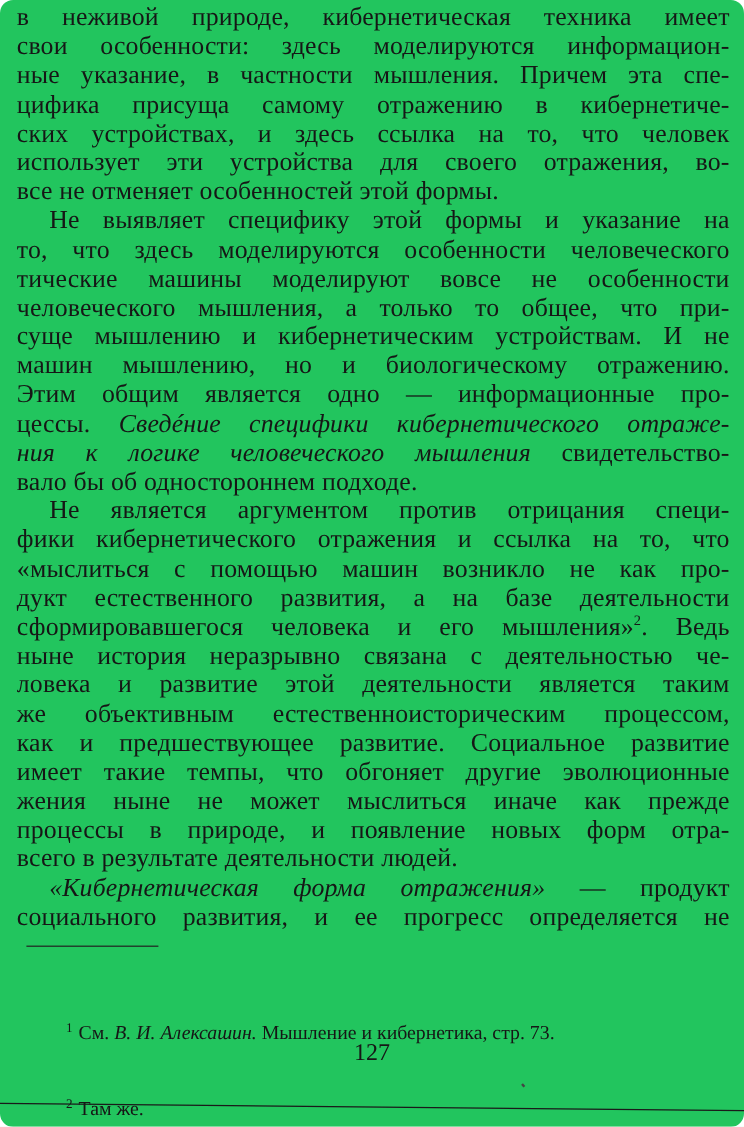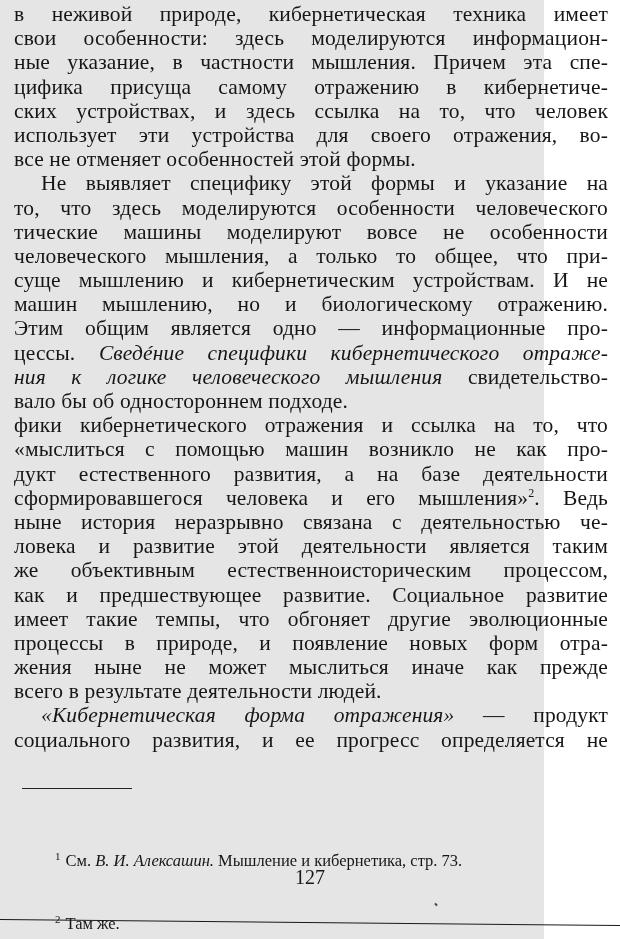--- a/index.html
+++ b/index.html
@@ -1,17 +1,17 @@
 <!DOCTYPE html>
 <html><head>
 <meta charset="utf-8">
 <style>
   html, body { margin: 0; padding: 0; background: #ffffff; }
   body { width: 620px; height: 939px; position: relative; overflow: hidden; }
-  .page { position: absolute; left: 0; top: 0; width: 544px; height: 939px; background: #e5e5e5; }
+  .page { position: absolute; left: 0; top: 0; width: 620px; height: 939px; background: #22c55e; border-radius: 11px; }
   .text-col {
     position: absolute; left: 14px; top: 2px; width: 594px;
     font-family: "Liberation Serif", "DejaVu Serif", serif;
     font-size: 21.5px; color: #161616;
   }
   .line {
     display: block; height: 24.2px; line-height: 24.2px;
     white-space: nowrap; text-align: justify; text-align-last: justify;
     letter-spacing: 0.15px;
   }
@@ -60,31 +60,32 @@
     <span class="line">то, что здесь моделируются особенности человеческого</span>
     <span class="line">тические машины моделируют вовсе не особенности</span>
     <span class="line">человеческого мышления, а только то общее, что при-</span>
     <span class="line">суще мышлению и кибернетическим устройствам. И не</span>
     <span class="line">машин мышлению, но и биологическому отражению.</span>
     <span class="line">Этим общим является одно — информационные про-</span>
     <span class="line"><span>цессы. </span><span class="it">Сведéние специфики кибернетического отраже-</span></span>
     <span class="line"><span class="it">ния к логике человеческого мышления</span><span> свидетельство-</span></span>
     <span class="line last">вало бы об одностороннем подходе.</span>
 
+    <span class="line indent">Не является аргументом против отрицания специ-</span>
     <span class="line">фики кибернетического отражения и ссылка на то, что</span>
     <span class="line">«мыслиться с помощью машин возникло не как про-</span>
     <span class="line">дукт естественного развития, а на базе деятельности</span>
     <span class="line"><span>сформировавшегося человека и его мышления»</span><sup>2</sup><span>. Ведь</span></span>
     <span class="line">ныне история неразрывно связана с деятельностью че-</span>
     <span class="line">ловека и развитие этой деятельности является таким</span>
     <span class="line">же объективным естественноисторическим процессом,</span>
     <span class="line">как и предшествующее развитие. Социальное развитие</span>
     <span class="line">имеет такие темпы, что обгоняет другие эволюционные</span>
+    <span class="line">жения ныне не может мыслиться иначе как прежде</span>
     <span class="line">процессы в природе, и появление новых форм отра-</span>
-    <span class="line">жения ныне не может мыслиться иначе как прежде</span>
     <span class="line last">всего в результате деятельности людей.</span>
 
     <span class="line indent"><span class="it">«Кибернетическая форма отражения»</span><span> — продукт</span></span>
     <span class="line">социального развития, и ее прогресс определяется не</span>
   </div>
 
   <div class="fn-rule"></div>
 
   <div class="footnotes">
     <span class="fn"><sup>1</sup><span>См. </span><span class="it">В. И. Алексашин.</span><span> Мышление и кибернетика, стр. 73.</span></span>

